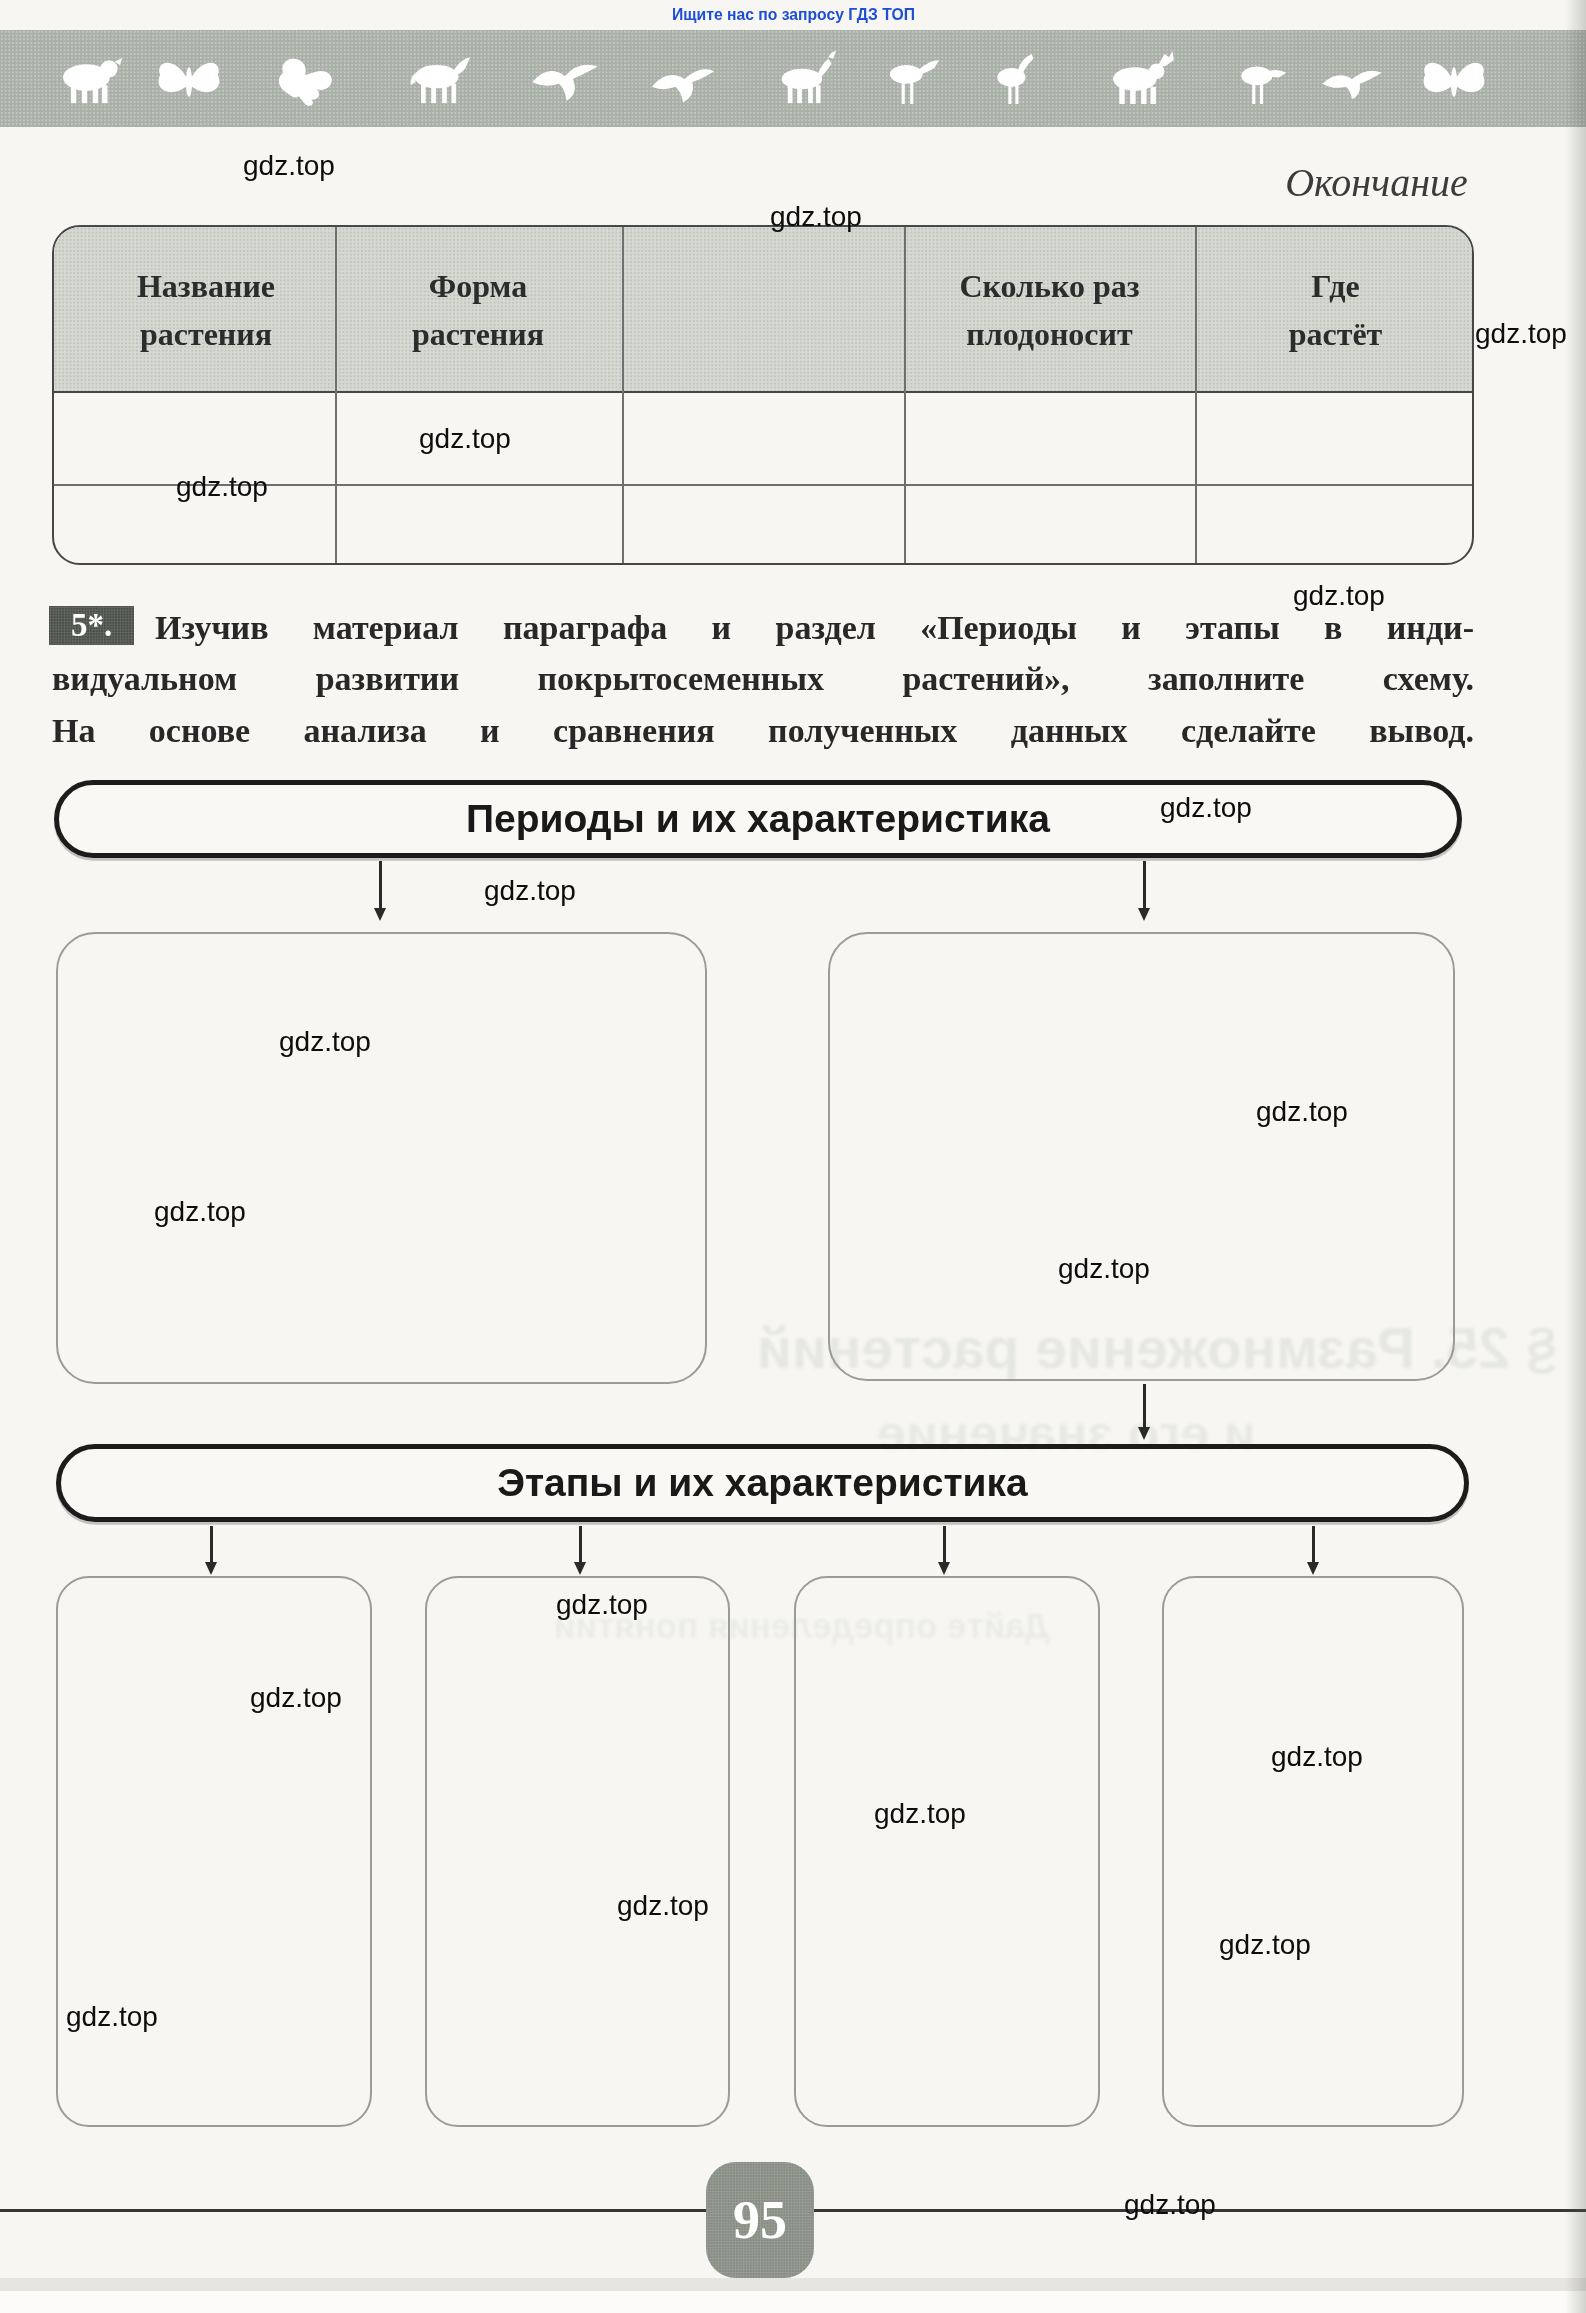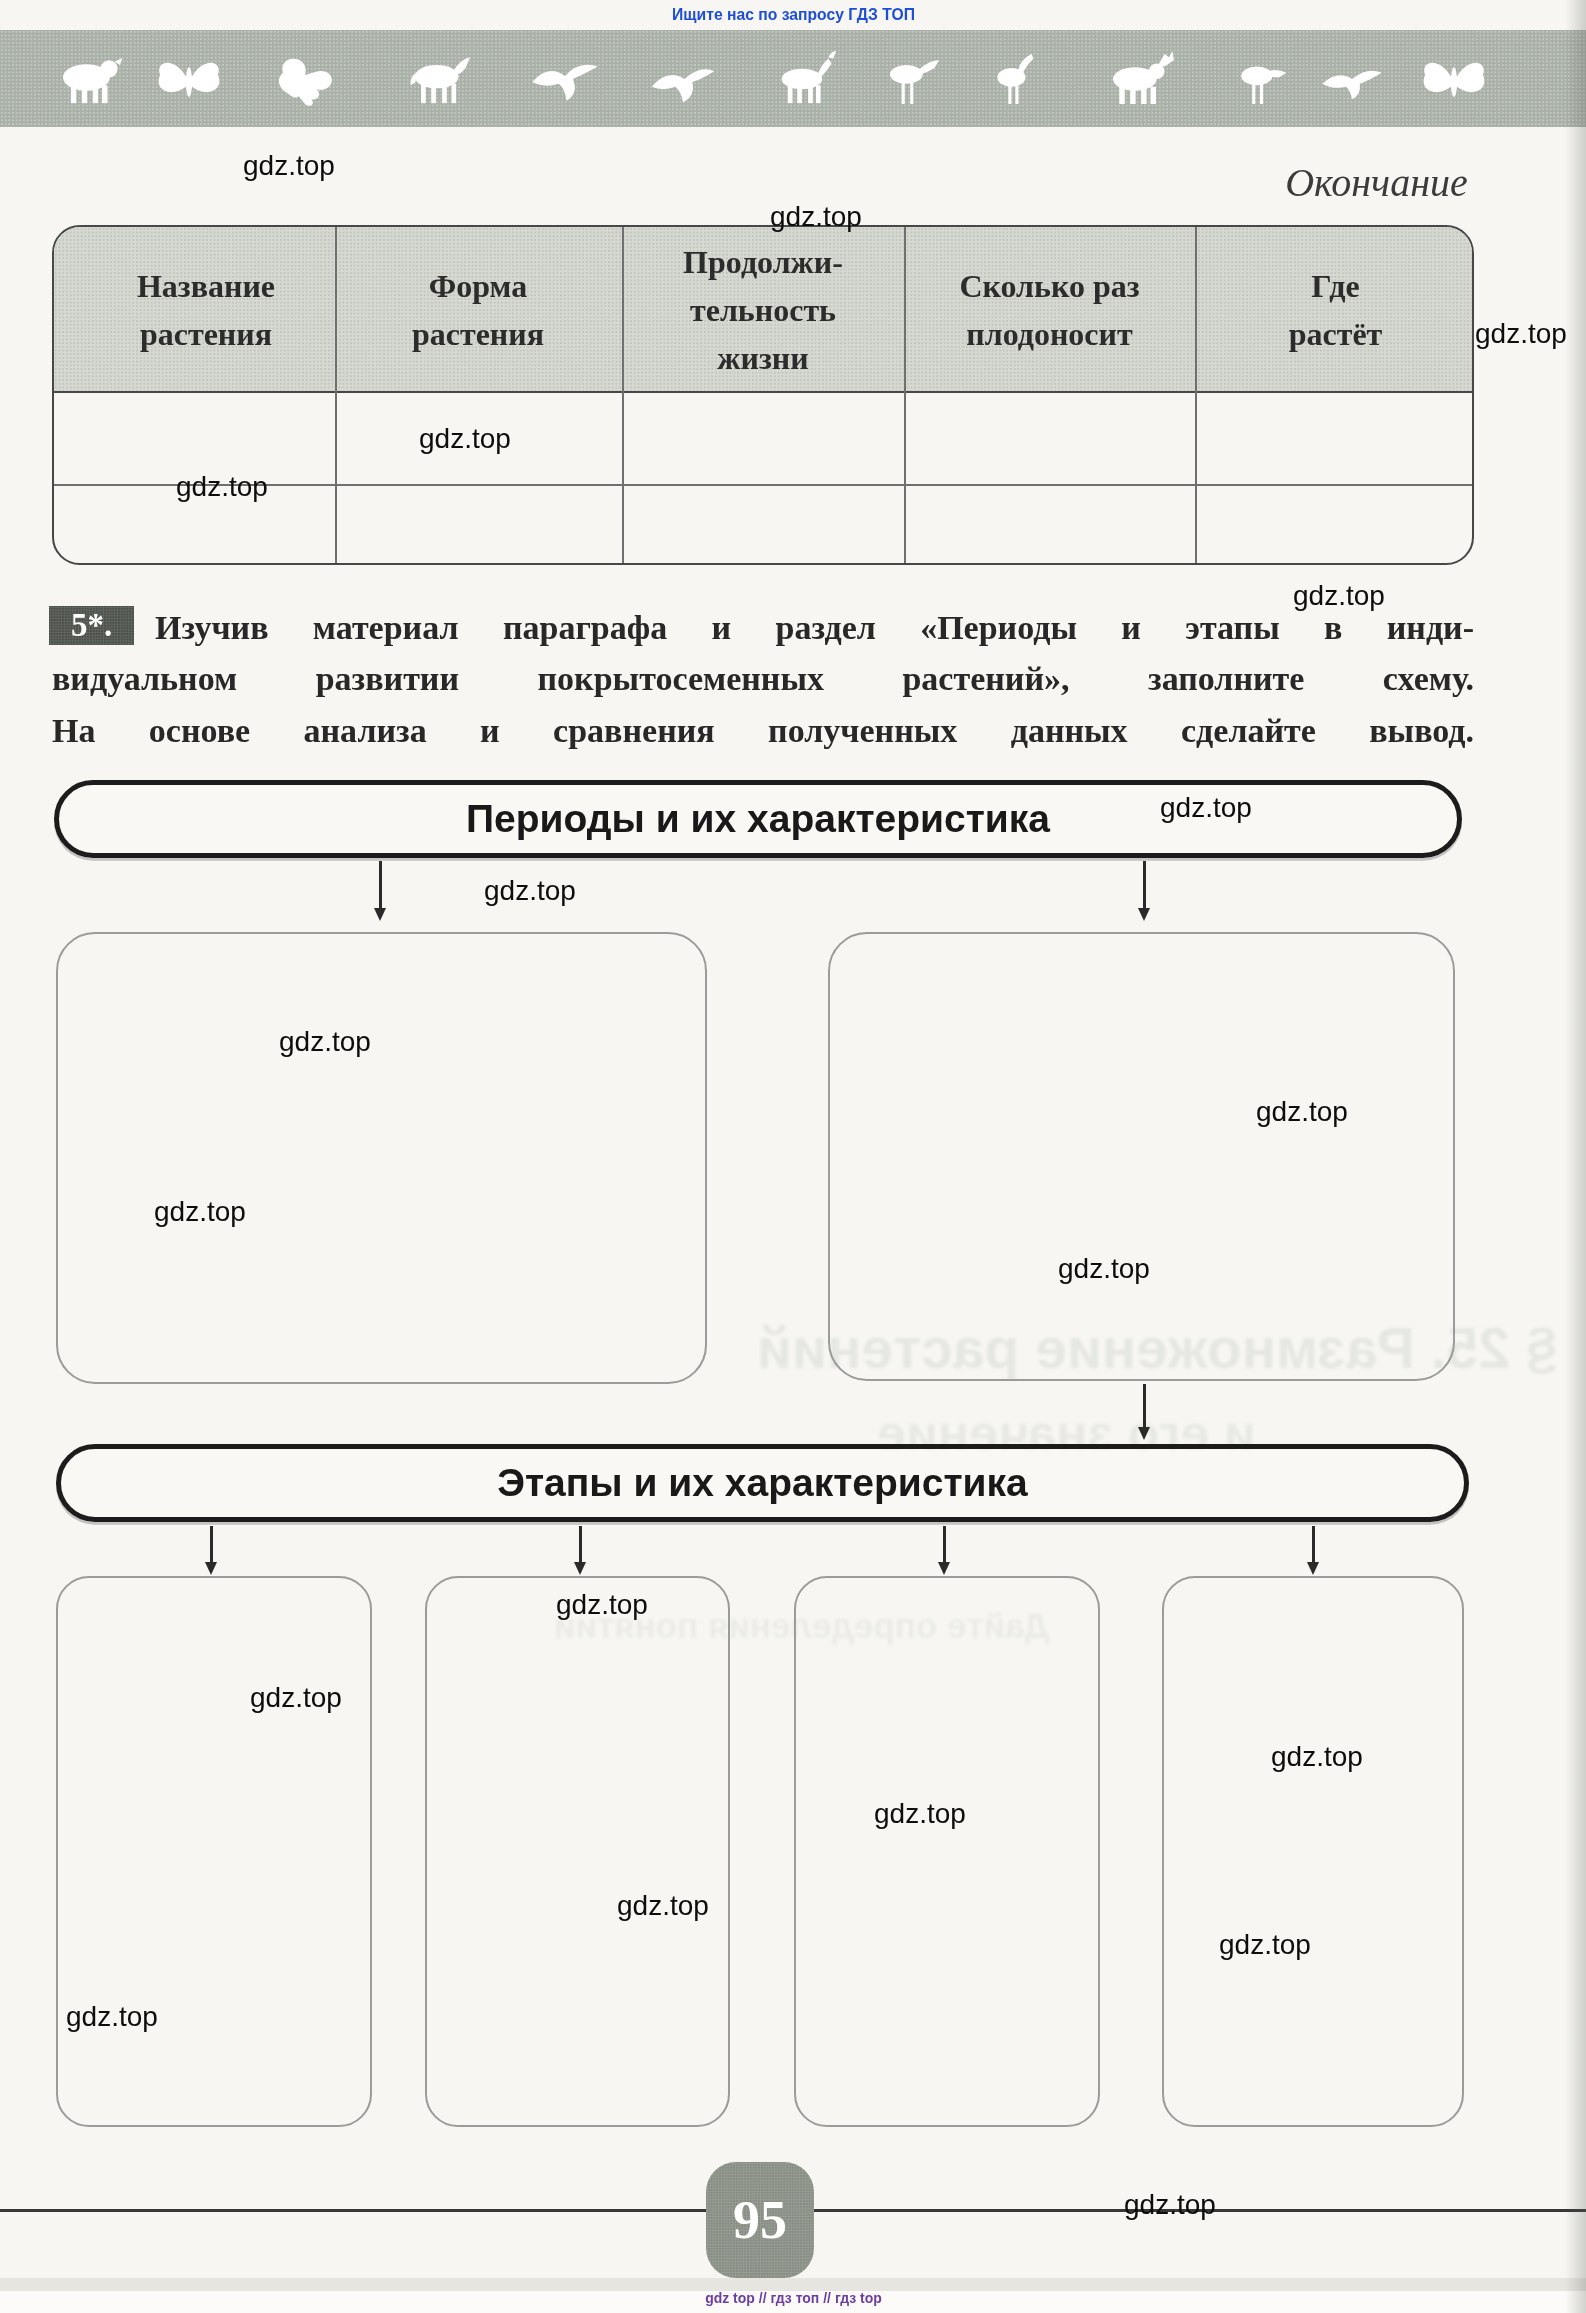--- a/index.html
+++ b/index.html
@@ -204,25 +204,20 @@
     <div class="vline" style="left:1141px"></div>
     <div class="rline"></div>
     <div class="hcell" style="left:12px;width:280px">
       <span>Название</span>
       <span>растения</span>
     </div>
     <div class="hcell" style="left:281px;width:286px">
       <span>Форма</span>
       <span>растения</span>
     </div>
-    <div class="hcell" style="left:568px;width:282px">
-      <span>Продолжи-</span>
-      <span>тельность</span>
-      <span>жизни</span>
-    </div>
     <div class="hcell" style="left:850px;width:291px">
       <span>Сколько раз</span>
       <span>плодоносит</span>
     </div>
     <div class="hcell" style="left:1141px;width:281px">
       <span>Где</span>
       <span>растёт</span>
     </div>
   </div>
 
@@ -253,21 +248,20 @@
   <div class="arrow" style="left:1312px;top:1526px;height:37px"></div>
   <div class="sbox stage-box" style="left:56px;top:1576px;width:316px;height:551px"></div>
   <div class="sbox stage-box" style="left:425px;top:1576px;width:305px;height:551px"></div>
   <div class="sbox stage-box" style="left:794px;top:1576px;width:306px;height:551px"></div>
   <div class="sbox stage-box" style="left:1162px;top:1576px;width:302px;height:551px"></div>
 
   <div class="rule"></div>
   <div class="pagenum">95</div>
   <div class="strip"></div>
   <div class="bottom-white"></div>
-  <div class="footer">gdz top // гдз топ // гдз top</div>
 
   <span class="wm" style="left:243px;top:150px">gdz.top</span>
   <span class="wm" style="left:770px;top:201px">gdz.top</span>
   <span class="wm" style="left:1475px;top:318px">gdz.top</span>
   <span class="wm" style="left:419px;top:423px">gdz.top</span>
   <span class="wm" style="left:176px;top:471px">gdz.top</span>
   <span class="wm" style="left:1293px;top:580px">gdz.top</span>
   <span class="wm" style="left:1160px;top:792px">gdz.top</span>
   <span class="wm" style="left:484px;top:875px">gdz.top</span>
   <span class="wm" style="left:279px;top:1026px">gdz.top</span>

